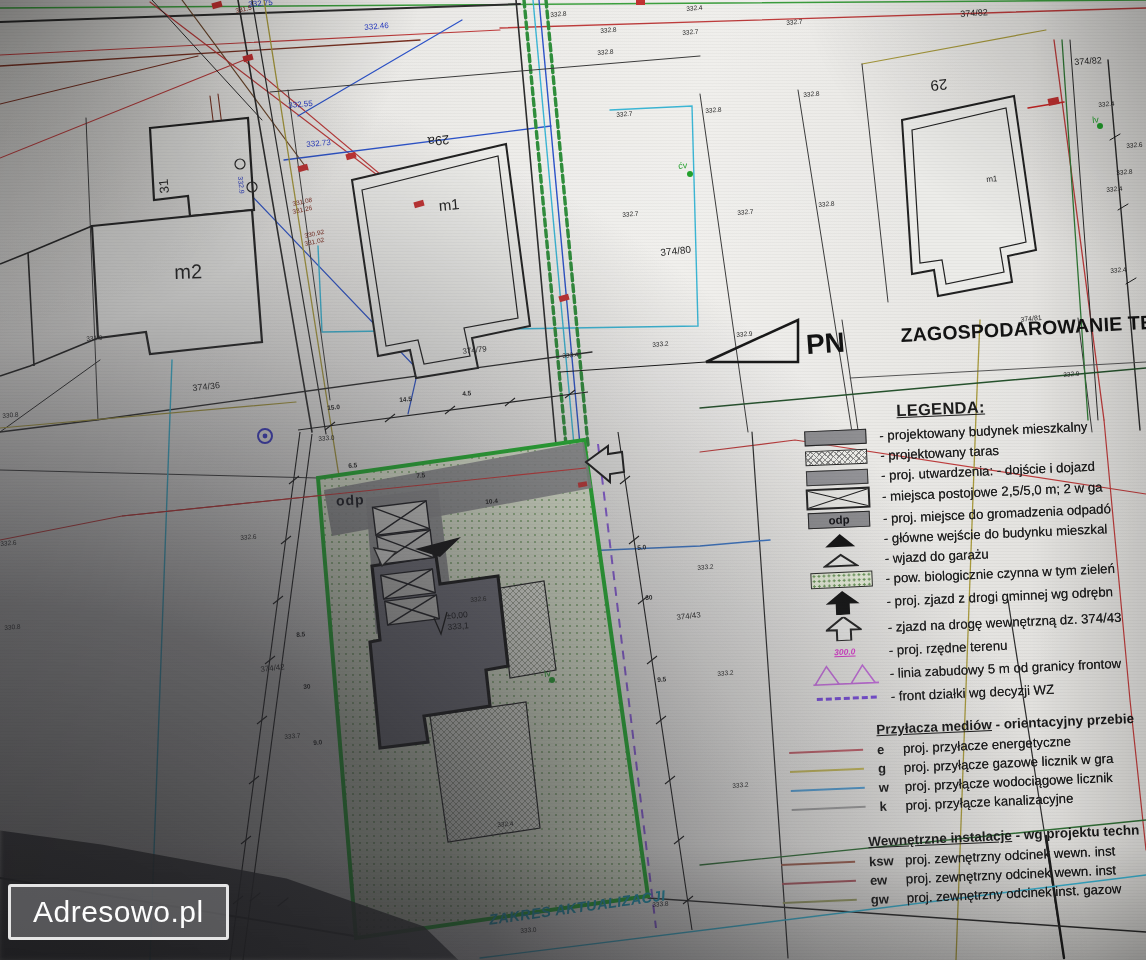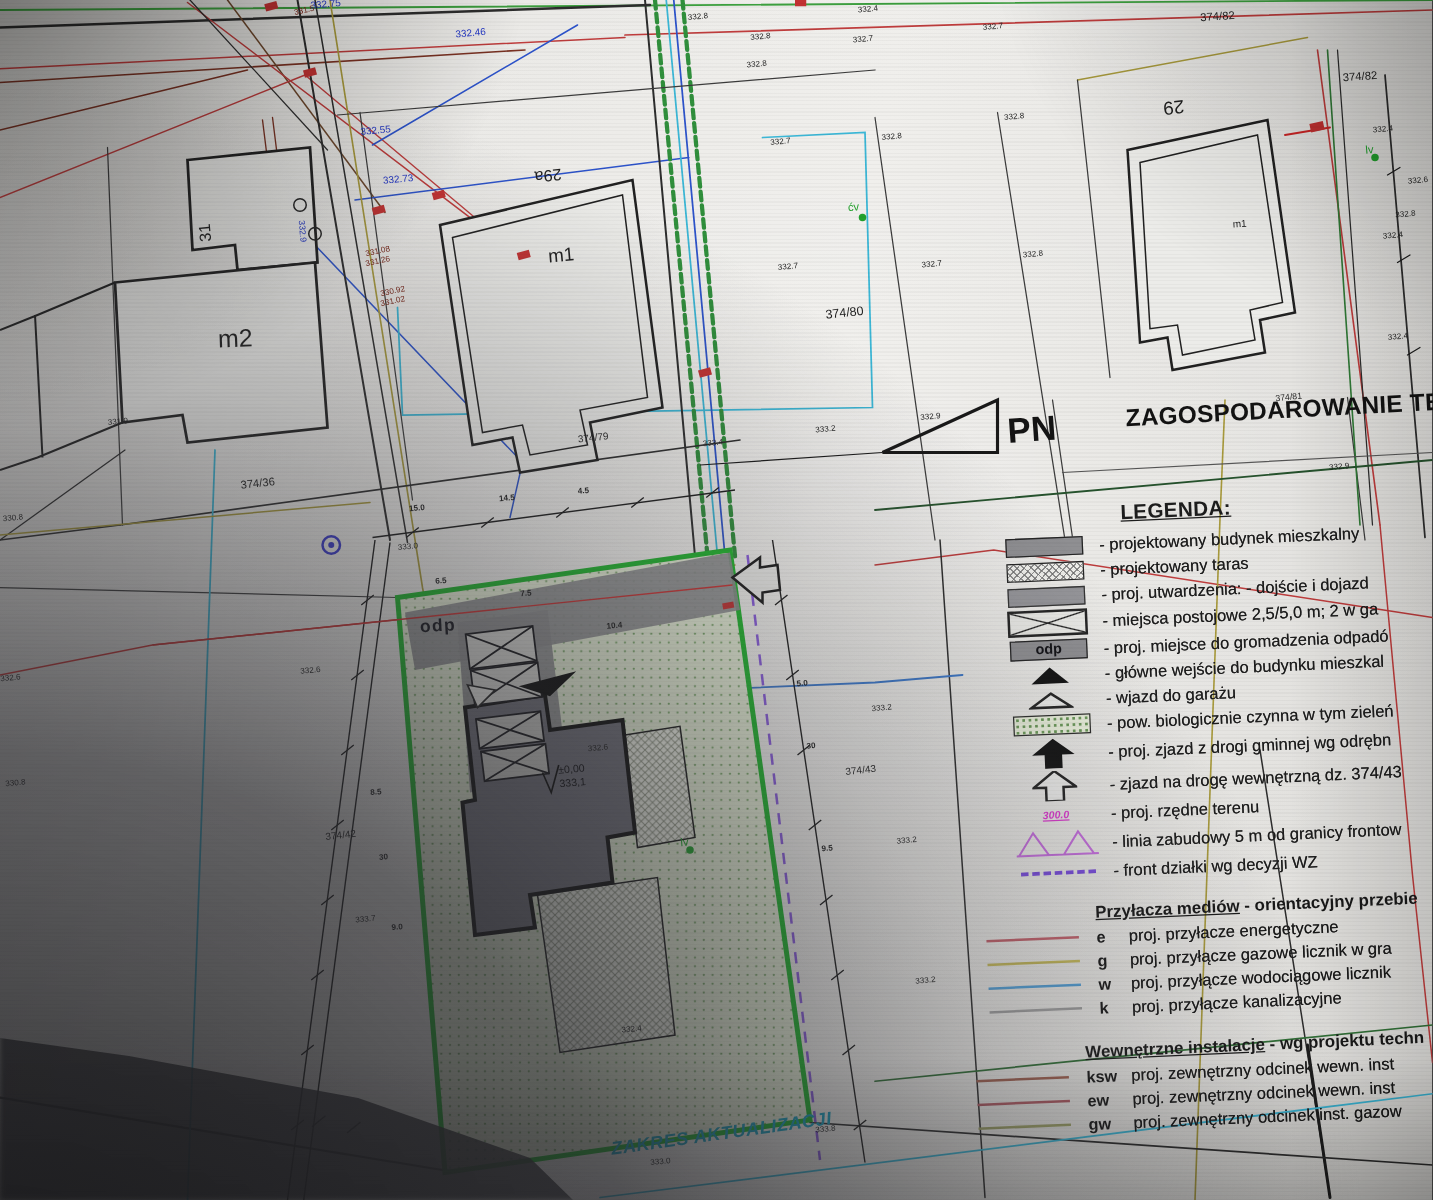--- a/index.html
+++ b/index.html
@@ -455,13 +455,14 @@
       <div class="md-code" style="width:36px;flex-basis:36px">gw</div>
       <div class="md-txt">proj. zewnętrzny odcinek inst. gazow</div>
         </div>
   </div>
  </div>
 
  <div class="ovl scan"></div>
  <div class="ovl corner-shadow"></div>
  <div class="ovl vig"></div>
 
+ <div class="watermark">Adresowo.pl</div>
 </div>
 
 </body></html>

